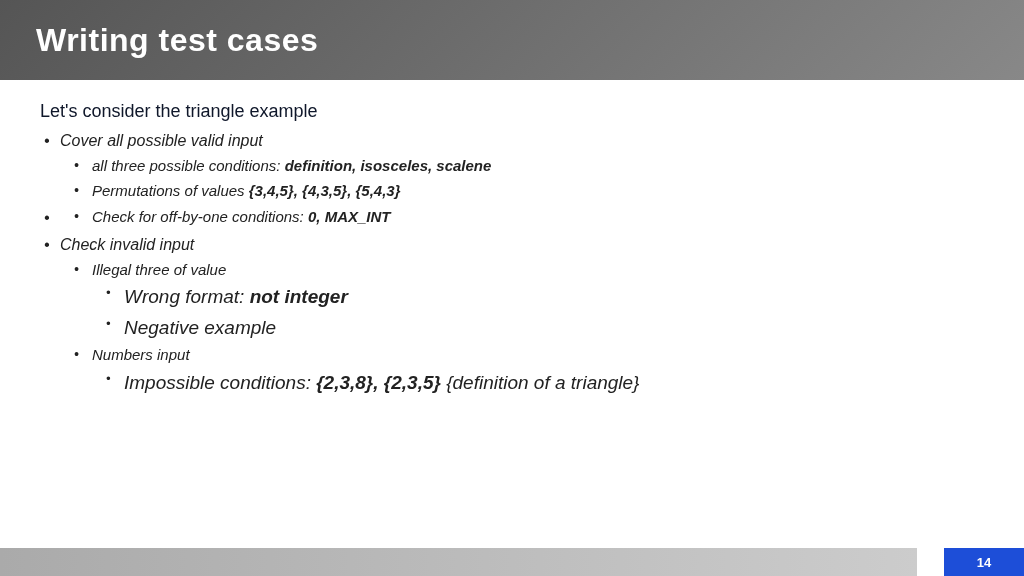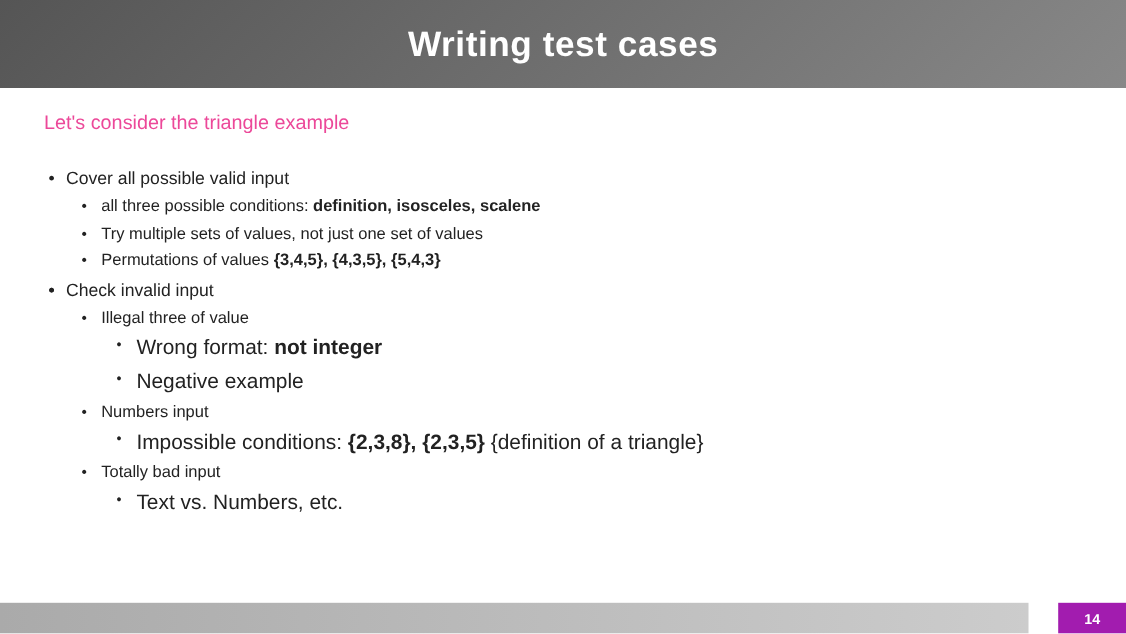--- a/index.html
+++ b/index.html
@@ -1,15 +1,15 @@
 <!DOCTYPE html>
 <html><head>
   <meta charset="utf-8">
   <style>
-    * { margin: 0; padding: 0; box-sizing: border-box; justify-content: center; }
+    * { margin: 0; padding: 0; box-sizing: border-box; }
 
     body {
       width: 1024px;
       height: 576px;
       font-family: 'Segoe UI', Arial, sans-serif;
       background: #ffffff;
       overflow: hidden;
       position: relative;
     }
 
@@ -30,34 +30,35 @@
 
     .slide-content {
       padding: 18px 40px 10px 40px;
       font-size: 15px;
       color: #222222;
       line-height: 1.5;
     }
 
     .intro-text {
       font-size: 18px;
-      margin-bottom: 26px;
-      color: #ec4899;
+      margin-bottom: 4px;
+      color: #0f172a;
     }
 
     ul {
       list-style: none;
       padding: 0;
     }
 
     .level1 > li {
       position: relative;
       padding-left: 20px;
       margin-bottom: 4px;
       font-size: 16px;
+      font-style: italic;
     }
 
     .level1 > li::before {
       content: '•';
       position: absolute;
       left: 4px;
       top: 0;
       font-size: 16px;
     }
 
@@ -108,23 +109,23 @@
       align-items: center;
     }
 
     .footer-bar-left {
       flex: 1;
       height: 100%;
       background: linear-gradient(to right, #aaaaaa, #cccccc);
     }
 
     .footer-bar-right {
-      width: 62px;
+      width: 80px;
       height: 100%;
-      background: #a21caf;
+      background: #1d4ed8;
       display: flex;
       align-items: center;
       justify-content: center;
       margin-left: 27px;
     }
 
     .page-number {
       color: #ffffff;
       font-size: 13px;
       font-weight: 600;
@@ -142,29 +143,31 @@
 
   <ul class="level1">
 
     <li>
       <span>Cover all possible valid input</span>
       <ul class="level2 sub-list">
         <li>
           <span>all three possible conditions: <span class="bold">definition, isosceles, scalene</span></span>
         </li>
         <li>
-          <span>Try multiple sets of values, not just one set of values</span>
-        </li>
-        <li>
           <span>Permutations of values <span class="bold">{3,4,5}, {4,3,5}, {5,4,3}</span></span>
         </li>
       </ul>
     </li>
 
     <li>
+      <ul class="level2 sub-list">
+        <li>
+          <span>Check for off-by-one conditions: <span class="bold">0, MAX_INT</span></span>
+        </li>
+      </ul>
     </li>
 
     <li>
       <span>Check invalid input</span>
       <ul class="level2 sub-list">
 
         <li>
           <span>Illegal three of value</span>
           <ul class="level3 sub-list">
             <li>
@@ -178,28 +181,20 @@
 
         <li>
           <span>Numbers input</span>
           <ul class="level3 sub-list">
             <li>
               <span>Impossible conditions:  <span class="bold">{2,3,8}, {2,3,5}</span>  {definition of a triangle}</span>
             </li>
           </ul>
         </li>
 
-        <li>
-          <span>Totally bad input</span>
-          <ul class="level3 sub-list">
-            <li>
-              <span>Text vs. Numbers, etc.</span>
-            </li>
-          </ul>
-        </li>
 
       </ul>
     </li>
 
   </ul>
 </div>
 
 <div class="slide-footer">
   <div class="footer-bar-left"></div>
   <div class="footer-bar-right">

